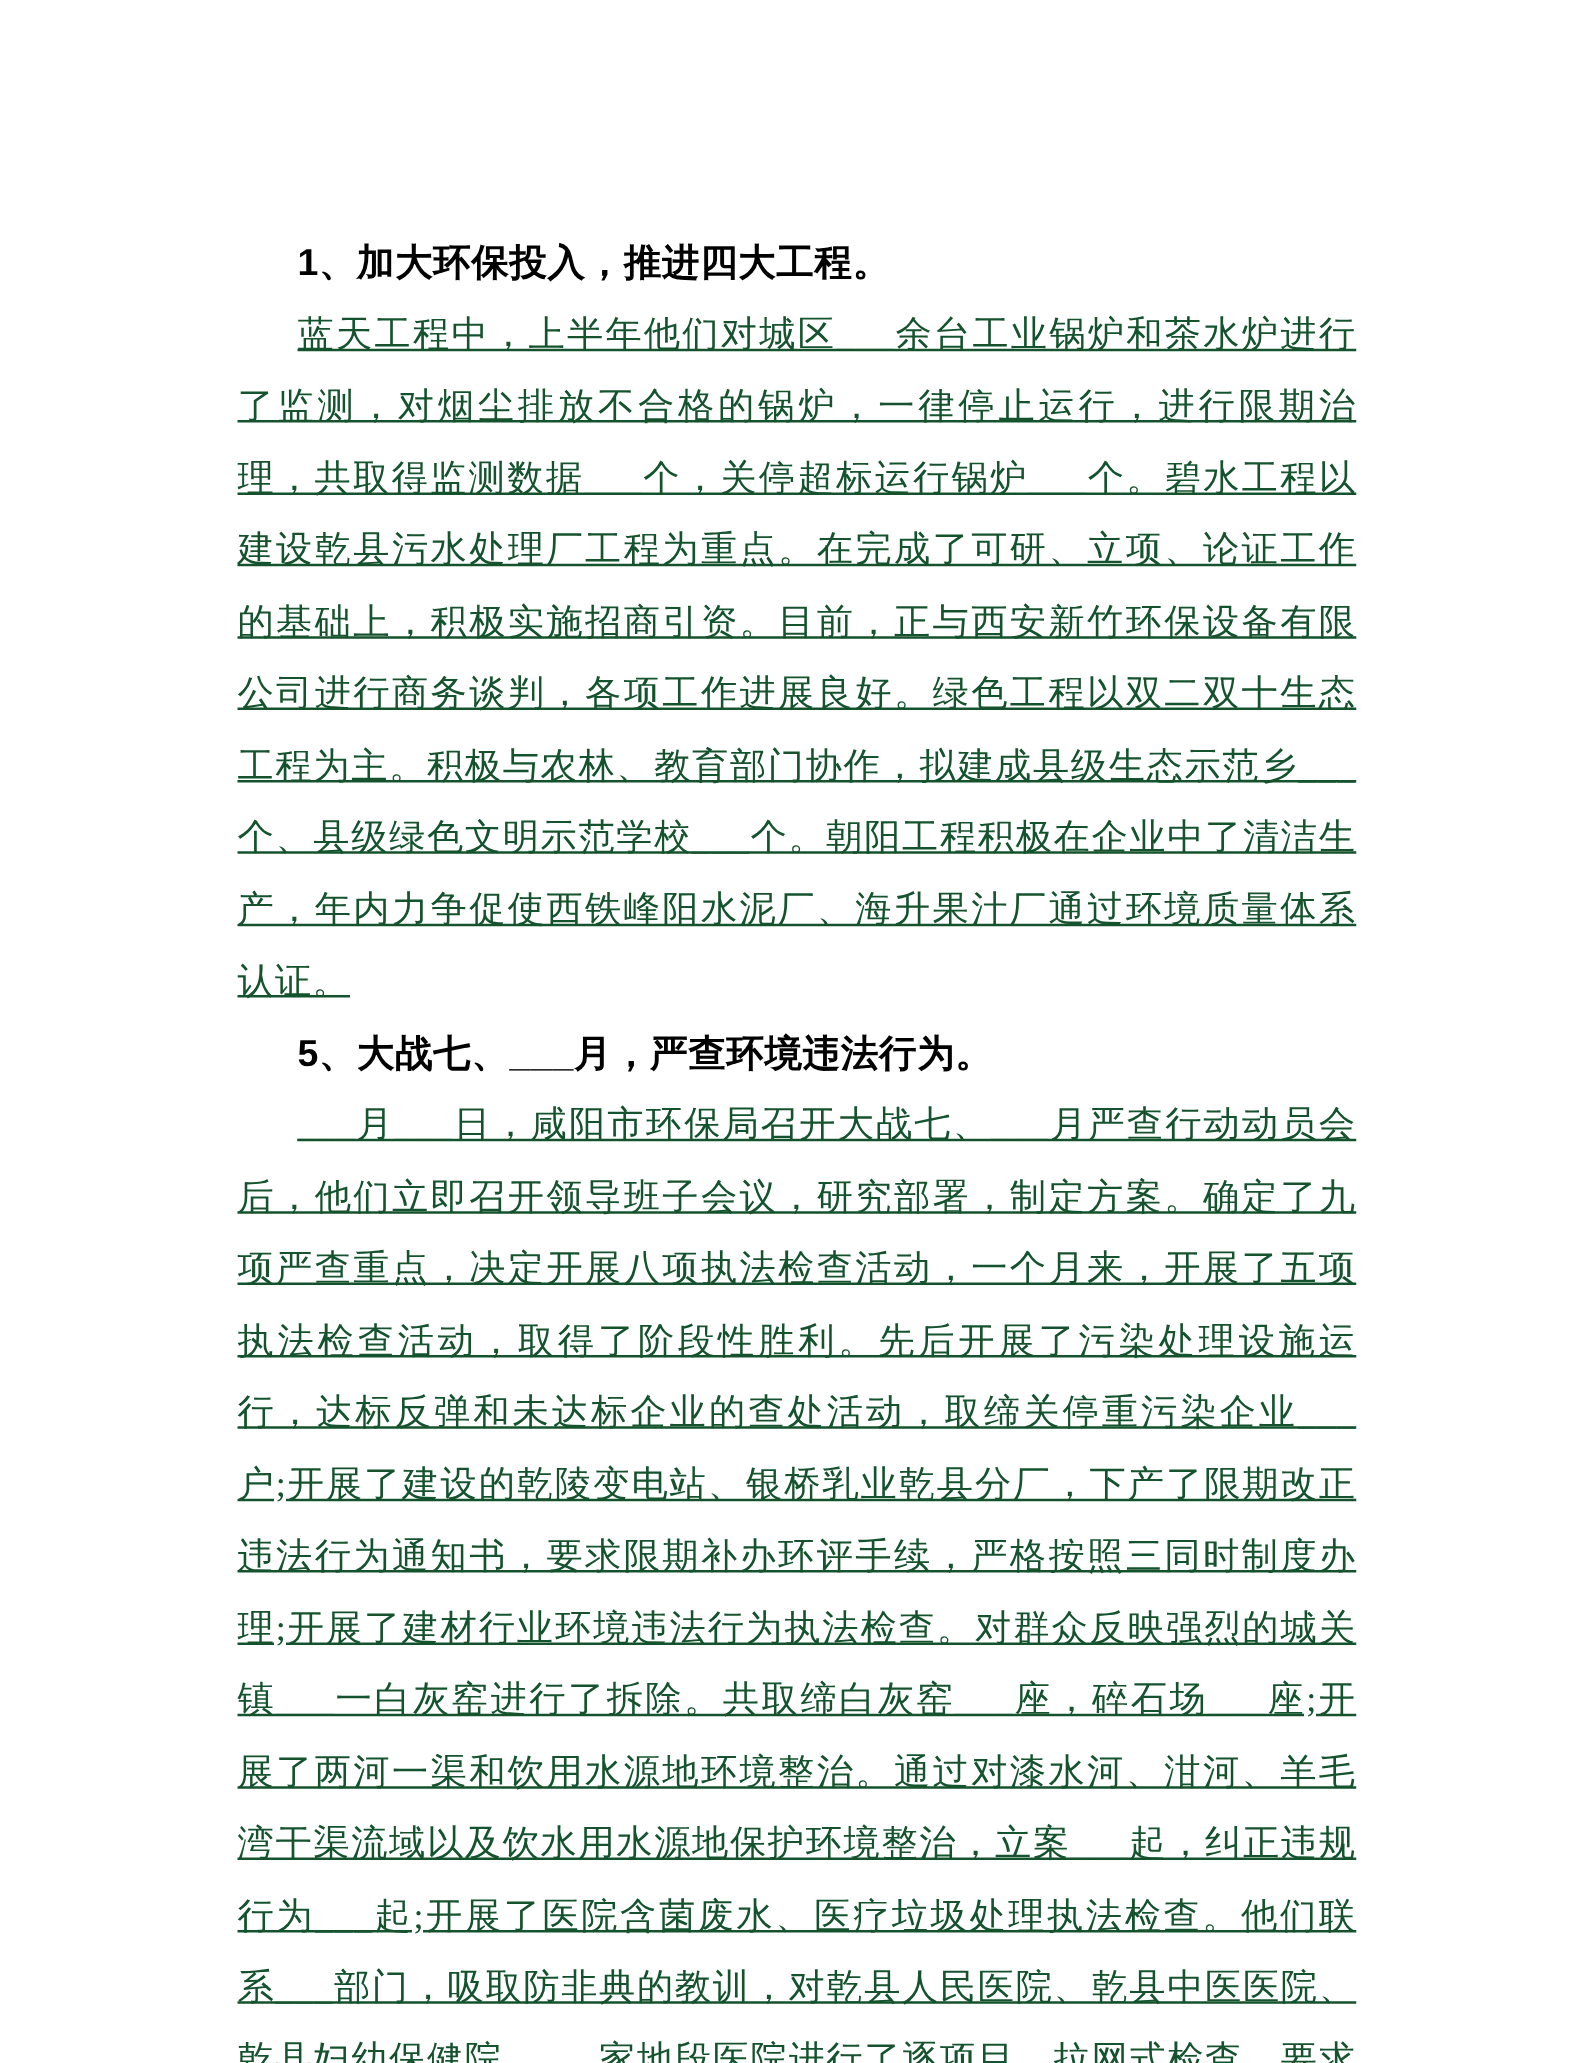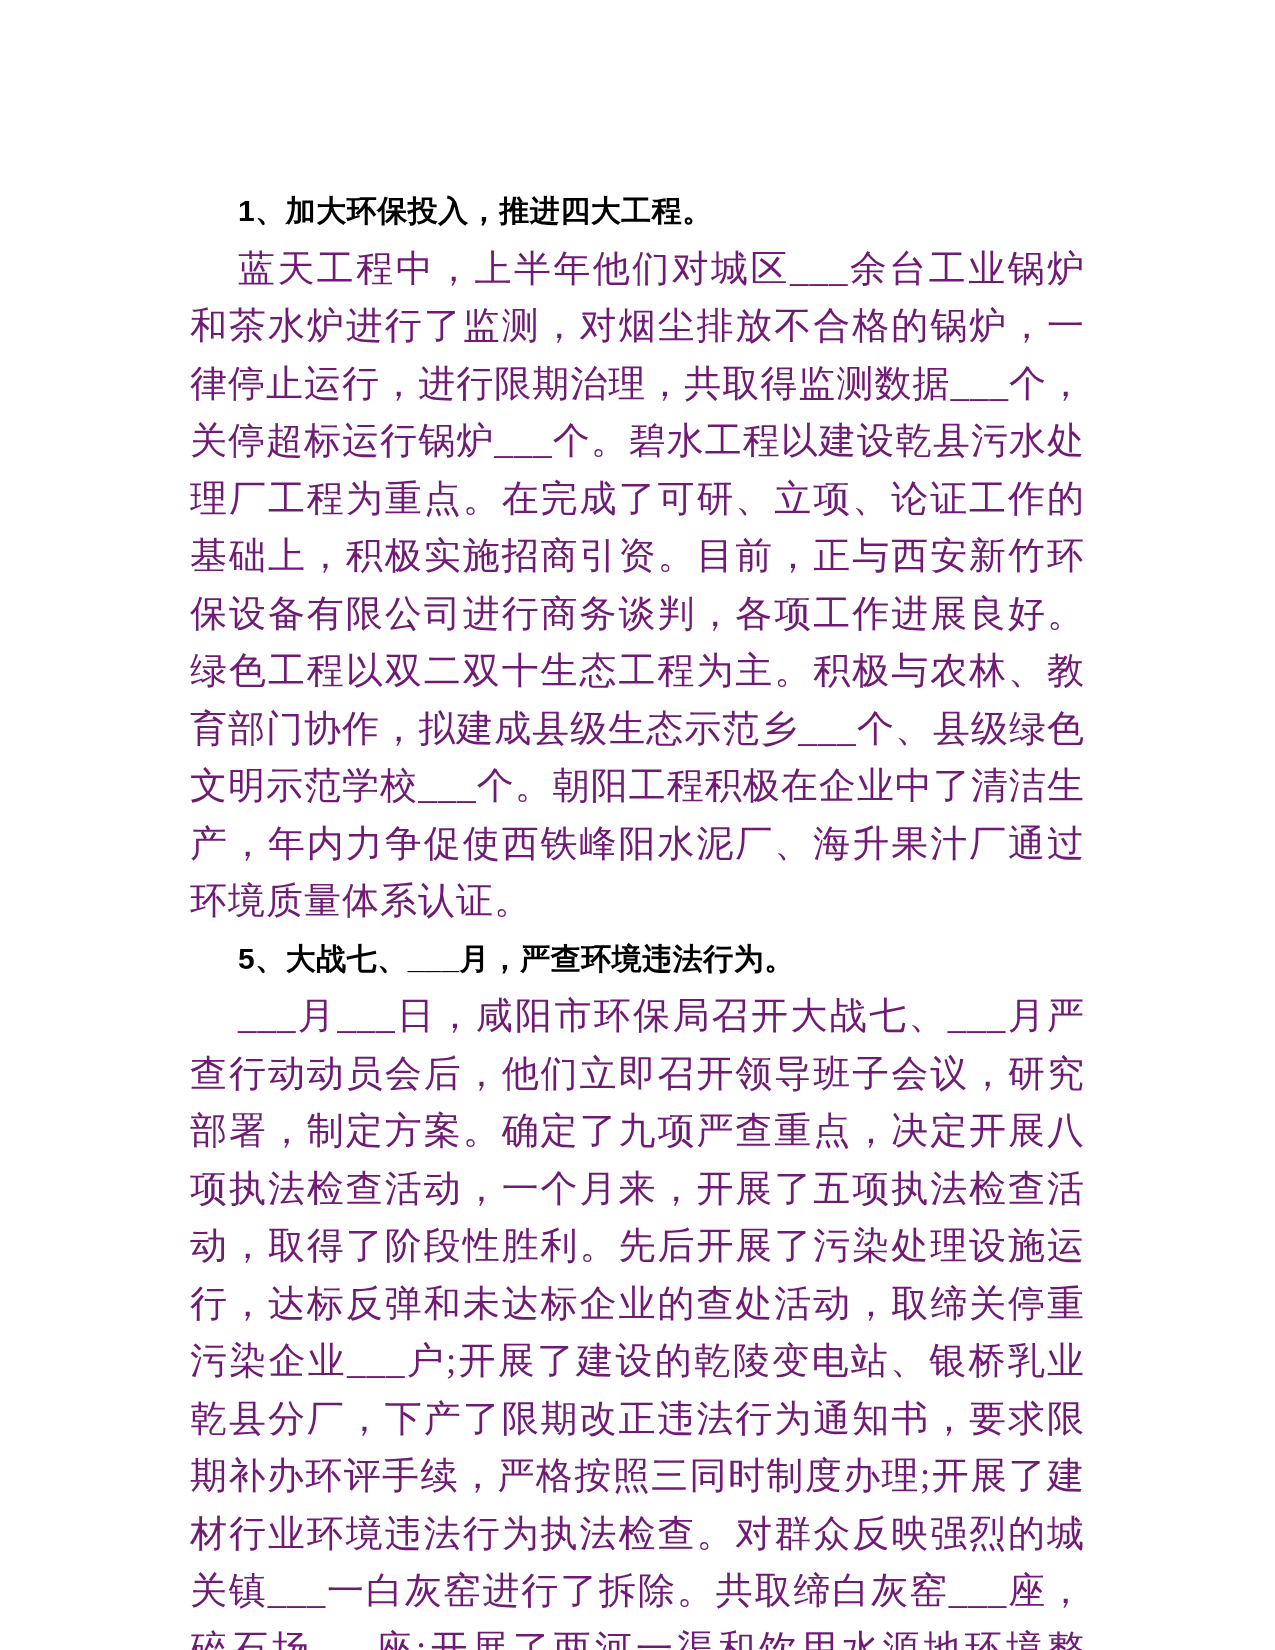--- a/index.html
+++ b/index.html
@@ -28,27 +28,28 @@
       font-family: "Liberation Sans", "DejaVu Sans", sans-serif;
       font-weight: 700;
       font-size: 30px;
       line-height: 57.5px;
       text-indent: 48px;
       letter-spacing: 0.5px;
       color: #000000;
     }
     .para {
       margin: 0;
-      font-size: 37px;
+      font-size: 29px;
       line-height: 57.5px;
       text-indent: 48px;
       text-align: justify;
       letter-spacing: 1px;
-      color: #701a75;
+      color: #14532d;
       word-break: break-all;
+      text-decoration: underline;
     }
   </style>
 </head>
 <body>
 
 <div class="page">
   <div class="doc">
     <h3 class="heading">1、加大环保投入，推进四大工程。</h3>
     <p class="para">蓝天工程中，上半年他们对城区___余台工业锅炉和茶水炉进行了监测，对烟尘排放不合格的锅炉，一律停止运行，进行限期治理，共取得监测数据___个，关停超标运行锅炉___个。碧水工程以建设乾县污水处理厂工程为重点。在完成了可研、立项、论证工作的基础上，积极实施招商引资。目前，正与西安新竹环保设备有限公司进行商务谈判，各项工作进展良好。绿色工程以双二双十生态工程为主。积极与农林、教育部门协作，拟建成县级生态示范乡___个、县级绿色文明示范学校___个。朝阳工程积极在企业中了清洁生产，年内力争促使西铁峰阳水泥厂、海升果汁厂通过环境质量体系认证。</p>
     <h3 class="heading">5、大战七、___月，严查环境违法行为。</h3>

